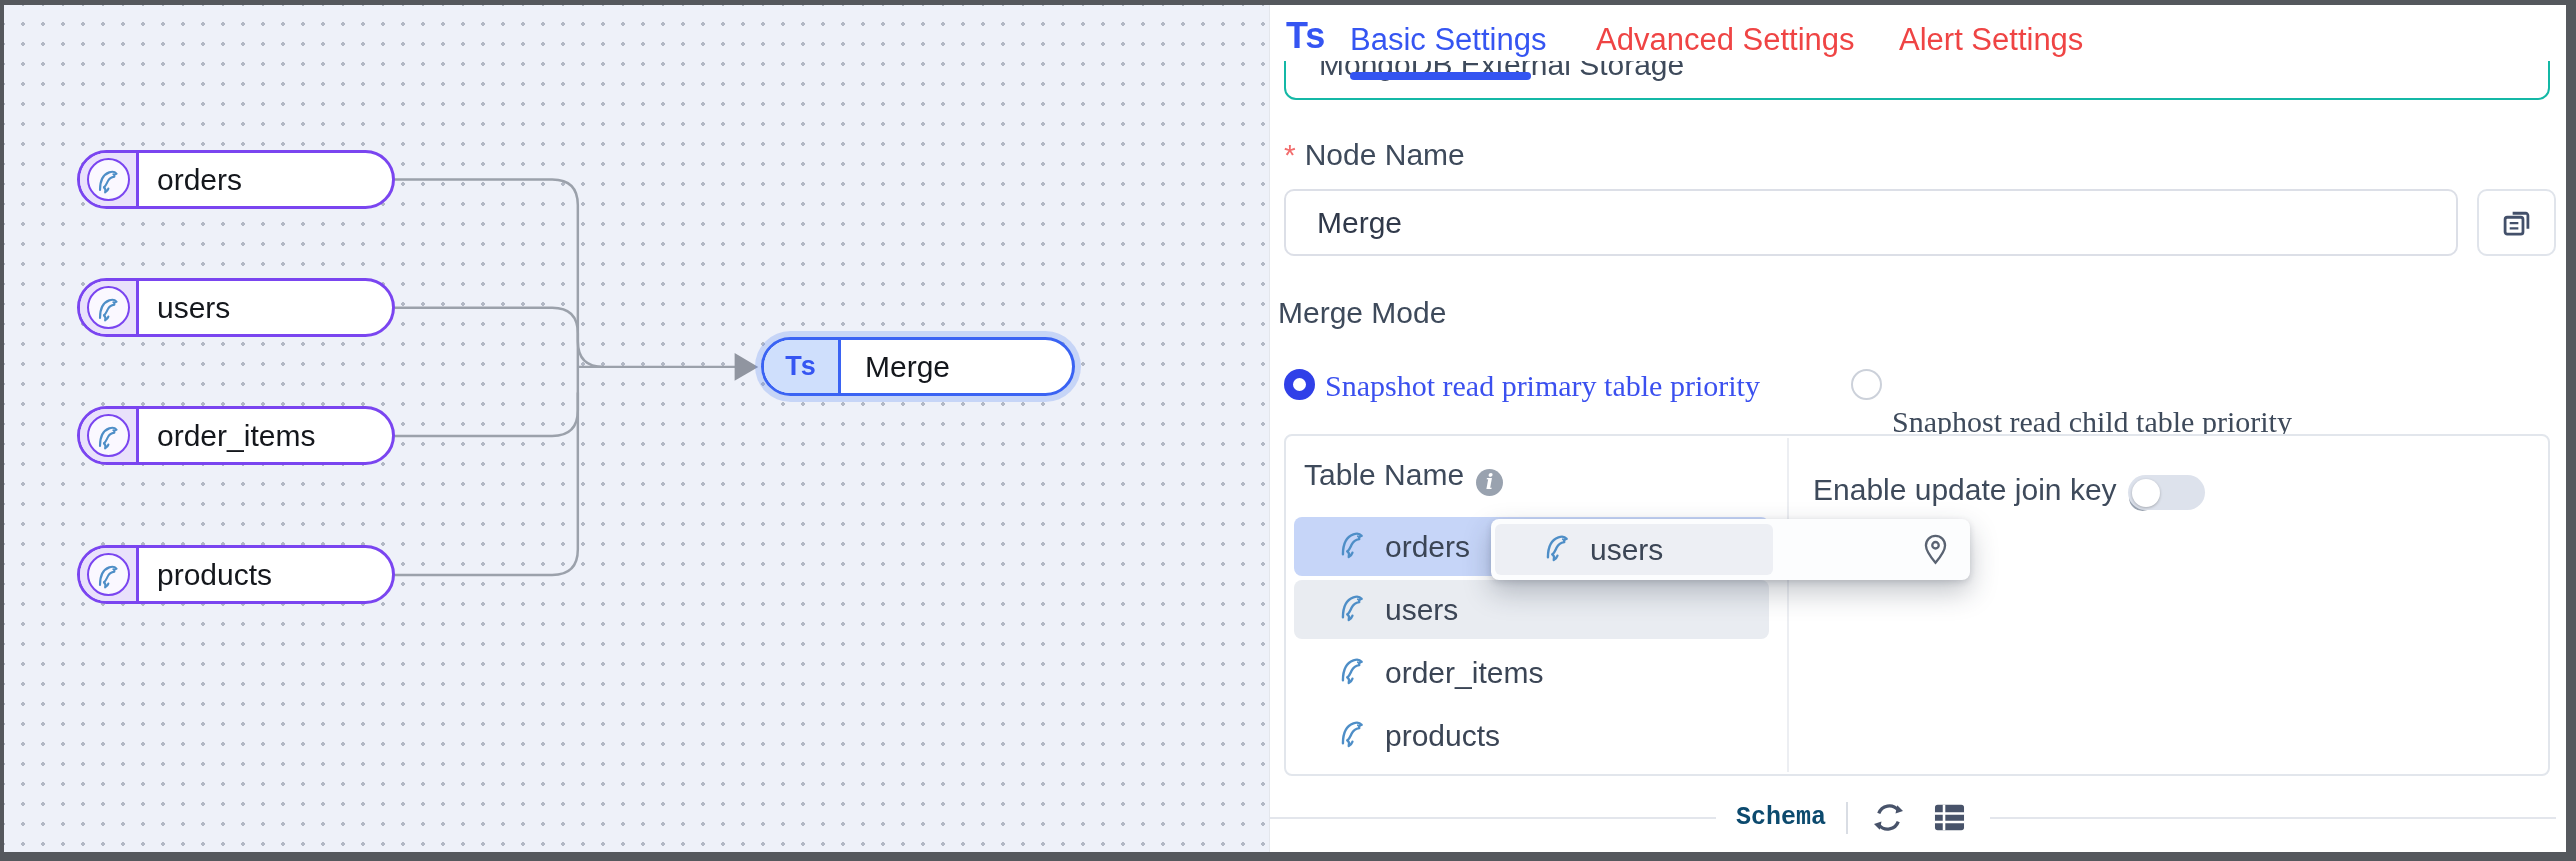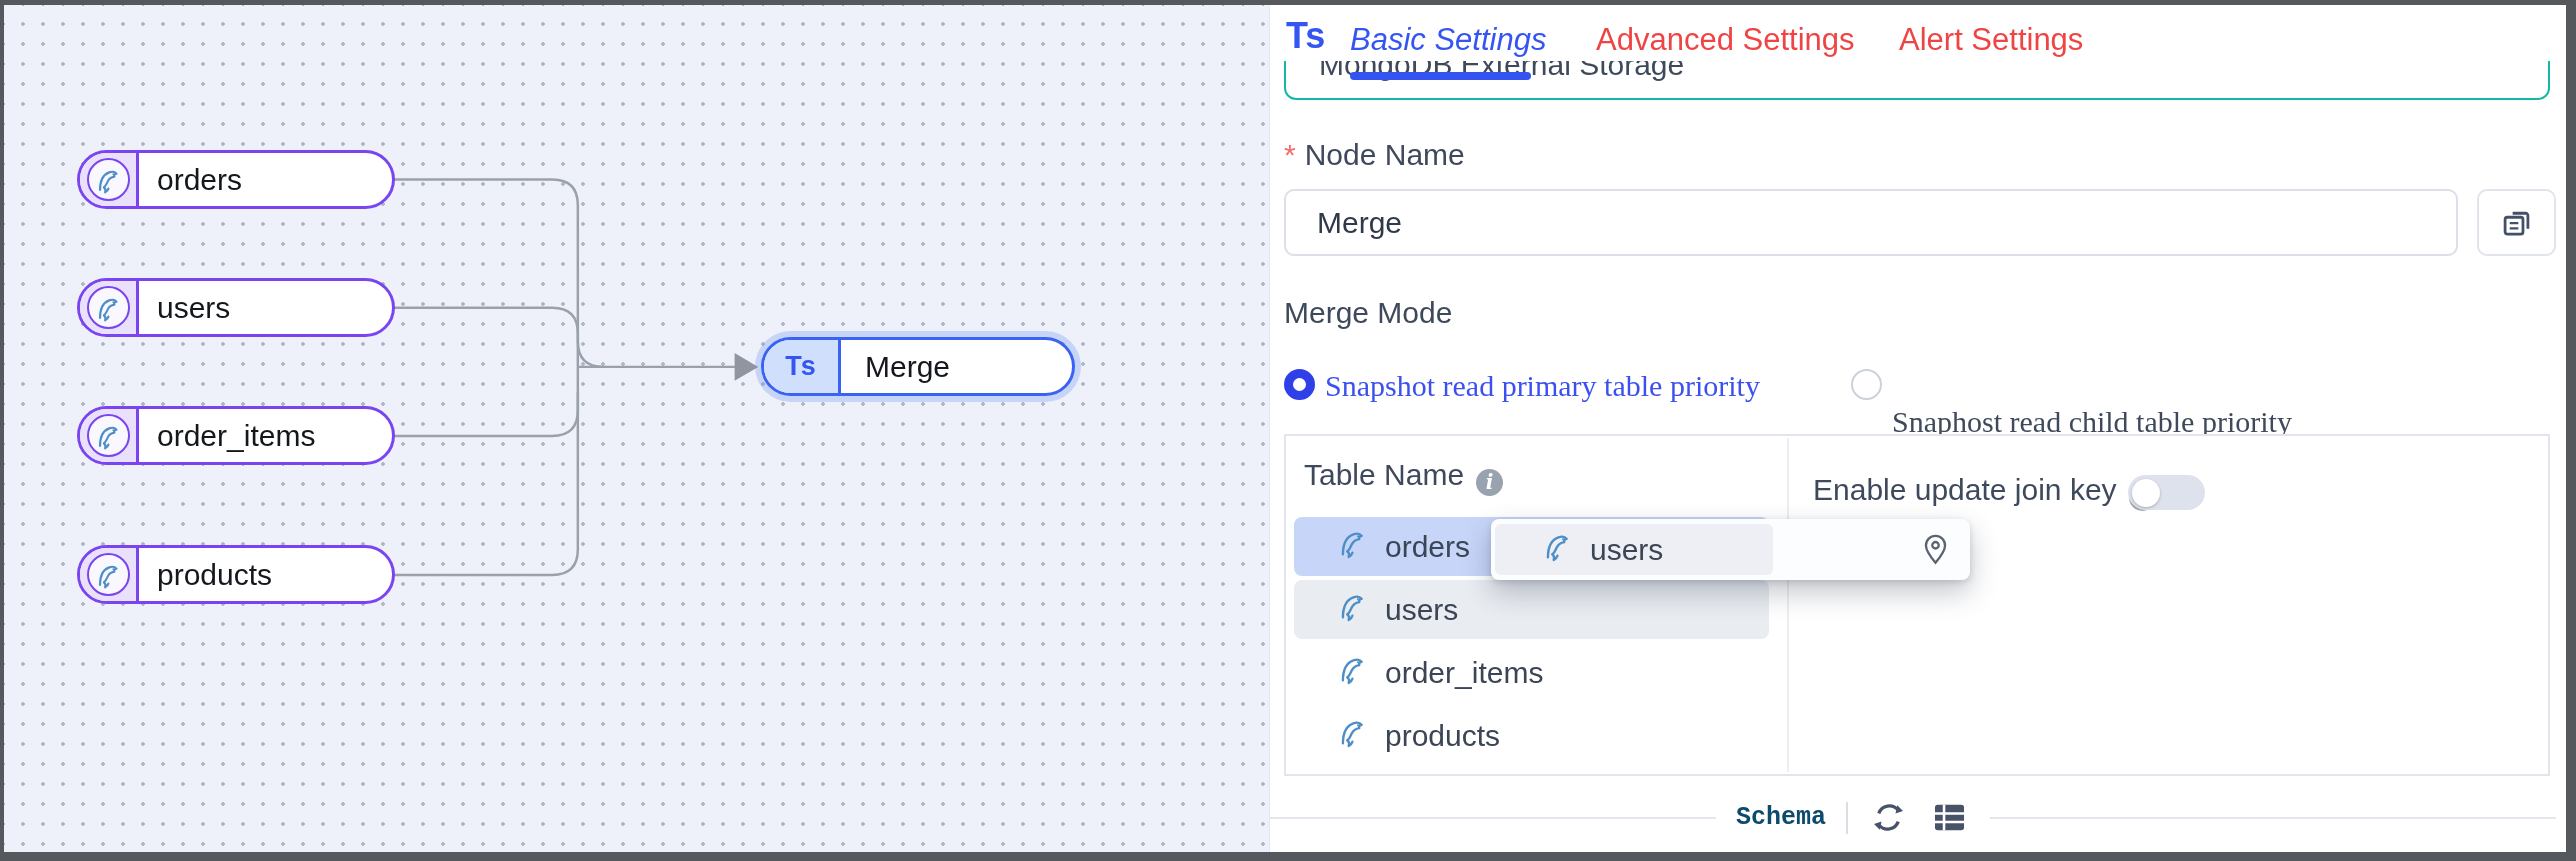--- a/index.html
+++ b/index.html
@@ -77,21 +77,21 @@
     display:flex; align-items:center; justify-content:center; color:#43506a;
   }
 
   .radio-circle { position:absolute; width:31px; height:31px; border-radius:50%; background:#fff; }
   .radio-circle.checked { border:9px solid #3040e8; }
   .radio-circle.unchecked { border:2px solid #ccd1da; }
   .radio-label { position:absolute; font-size:30px;font-family:Liberation Serif, serif; }
   .radio-label.sel { color:#3b50ef; }
   .radio-label.unsel { color:#3e4a5b; }
 
-  .table-box { position:absolute; left:14px; top:373px; width:1266px; height:342px; border:2px solid #e2e6ec; border-radius:0; background:#fff; }
+  .table-box { position:absolute; left:14px; top:373px; width:1266px; height:342px; border:2px solid #e2e6ec; border-radius:8px; background:#fff; }
   .tb-divider { position:absolute; left:501px; top:2px; bottom:2px; width:2px; background:#eceef2; }
   .info-icon {
     display:inline-flex; align-items:center; justify-content:center; vertical-align:-4px;
     width:27px; height:27px; border-radius:50%; background:#99a2af; color:#fff;
     font-family:"DejaVu Serif", serif; font-style:italic; font-weight:700; font-size:20px; margin-left:12px;
   }
   .tree-row {
     position:absolute; left:8px; width:475px; height:59px; border-radius:8px;
     display:flex; align-items:center; font-size:30px; color:#3b4555;
   }
@@ -219,21 +219,21 @@
       <div class="icon-sect">
         <span class="ts-glyph">Ts</span>
       </div>
       <div class="node-label">Merge</div>
     </div>
   </div>
 
   <div class="panel">
 
     <div class="logo-ts">Ts</div>
-    <div class="tab active" style="left:80px;font-style:italic;">Basic Settings</div>
+    <div class="tab active" style="left:80px;">Basic Settings</div>
     <div class="tab" style="left:326px;">Advanced Settings</div>
     <div class="tab" style="left:629px;">Alert Settings</div>
     <div class="tab-underline"></div>
 
 
     <div class="content">
 
       <div class="clipped-field">
         <span class="val">MongoDB External Storage</span>
       </div>
@@ -241,21 +241,21 @@
       <div class="field-label" style="left:14px; top:77px;">
         <span class="req-star">*</span><span>Node Name</span>
       </div>
       <input class="text-input" type="text" readonly="" value="Merge" style="">
       <div class="copy-btn">
         <svg width="37" height="37" viewBox="0 0 38 38">
             <use href="#sym-copy"></use>
           </svg>
       </div>
 
-      <div class="field-label" style="left:14px; top:235px;">Merge Mode</div>
+      <div class="field-label" style="left:8px; top:235px;">Merge Mode</div>
 
       <div class="radio-circle checked" style="left:14px; top:308px;"></div>
       <div class="radio-label sel" style="left:55px; top:308px;">Snapshot read primary table priority</div>
       <div class="radio-circle unchecked" style="left:581px; top:308px;"></div>
       <div class="radio-label unsel" style="left:622px; top:308px;margin-top:36px;">Snaphost read child table priority</div>
 
       <div class="table-box">
         <div class="tb-divider"></div>
 
         <div class="field-label" style="left:18px; top:22px; position:absolute;">

